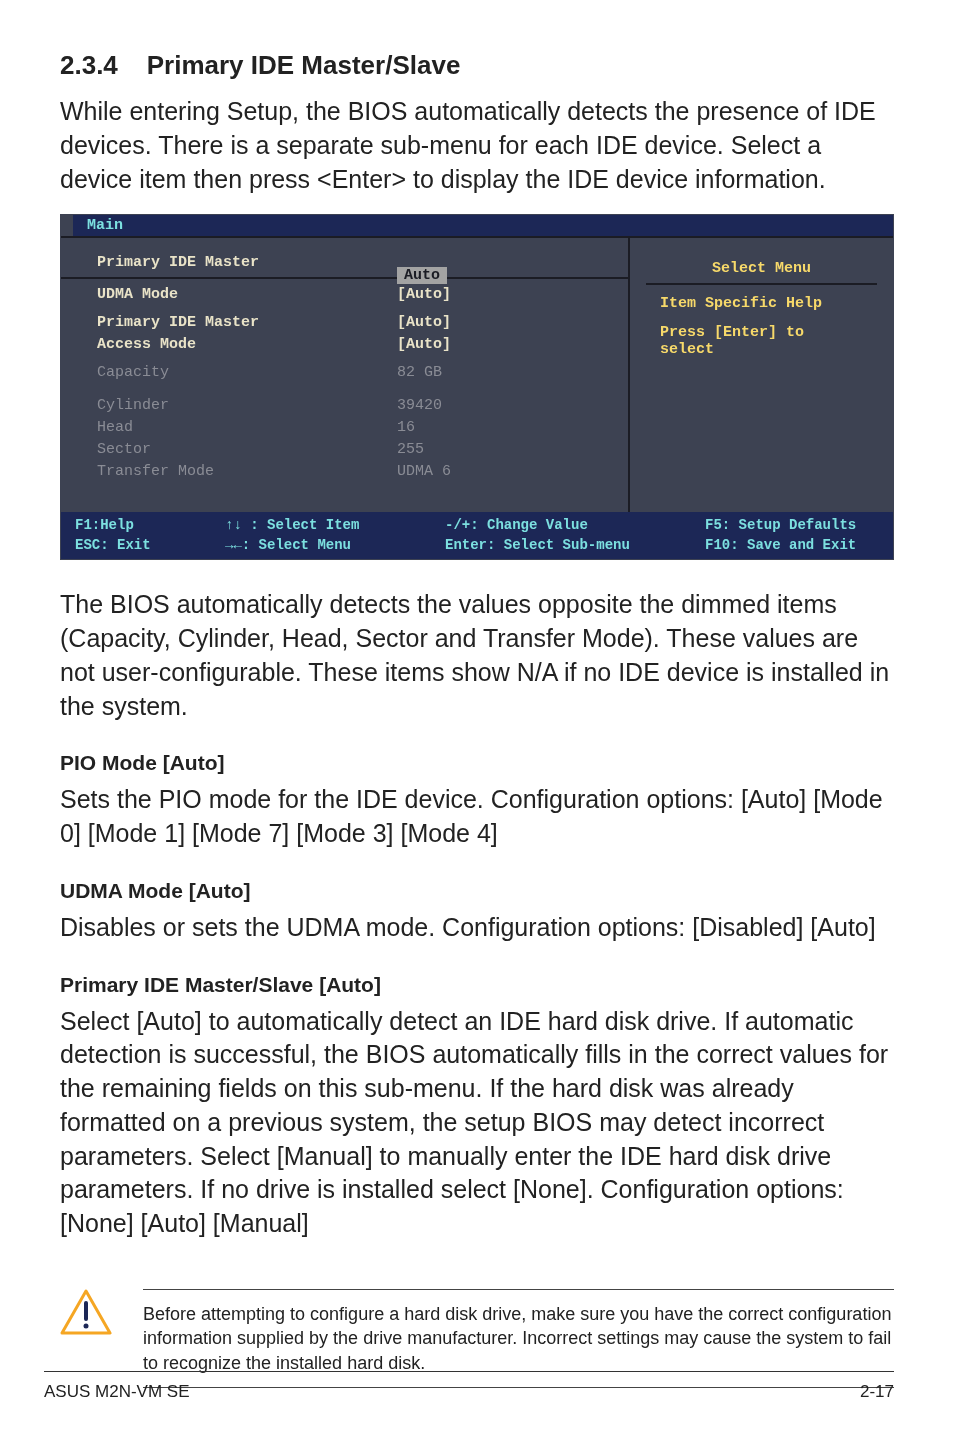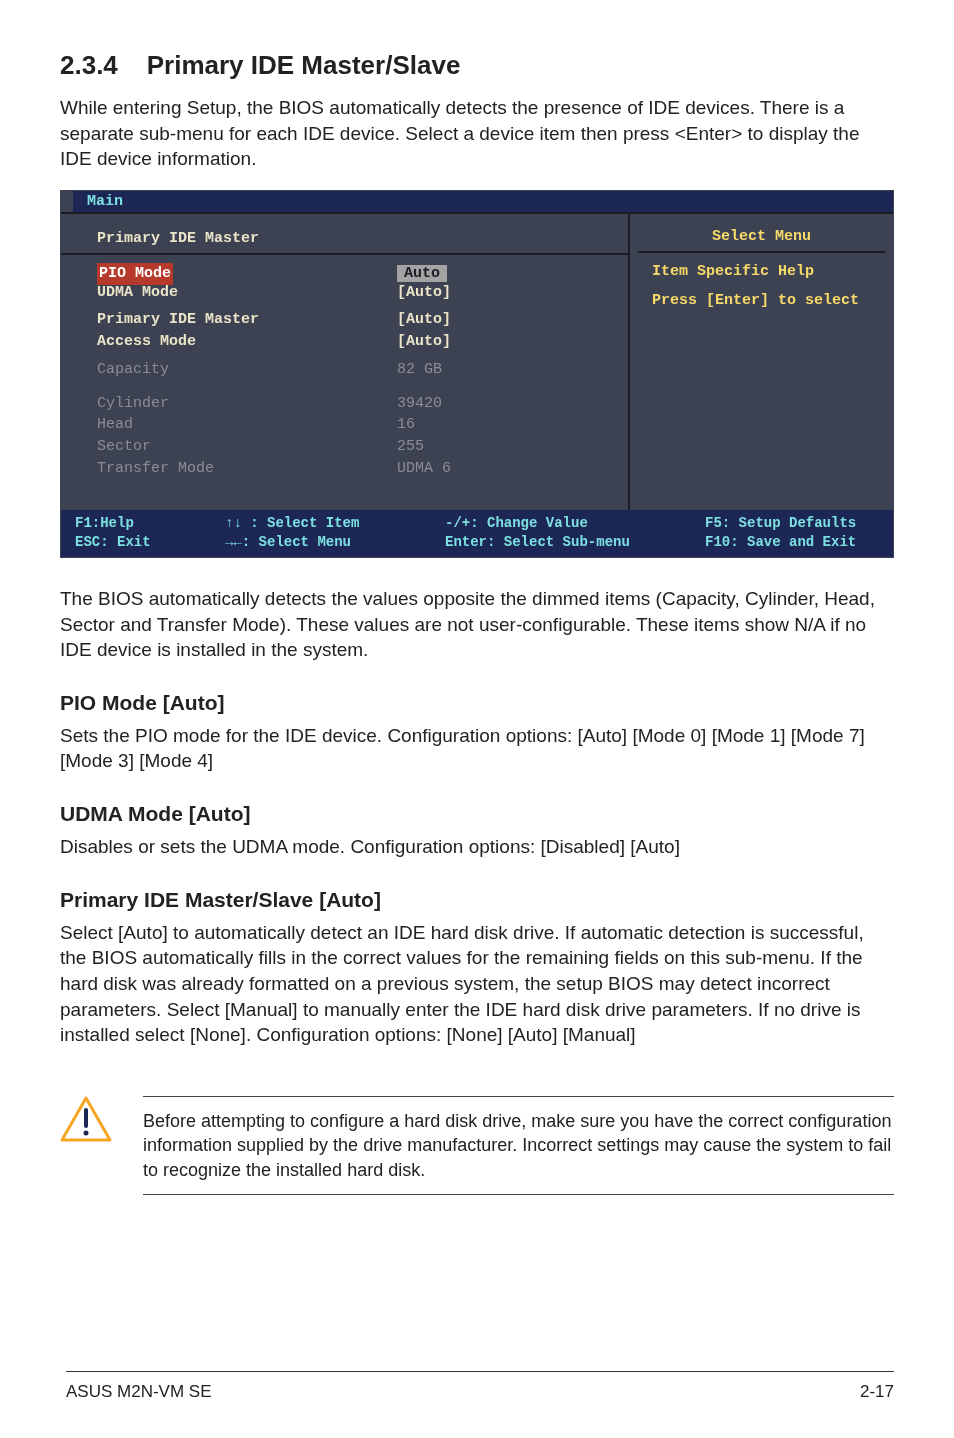--- a/index.html
+++ b/index.html
@@ -11,21 +11,21 @@
       color: #222;
       padding: 50px 60px 30px 60px;
       position: relative;
     }
     h2.section-title {
       font-size: 26px;
       font-weight: bold;
       margin-bottom: 14px;
     }
     p.body-text {
-      font-size: 19px;
+      font-size: 25px;
       line-height: 1.35;
       margin-bottom: 18px;
     }
     h3.sub-heading {
       font-size: 21px;
       font-weight: bold;
       margin-top: 28px;
       margin-bottom: 8px;
     }
     
@@ -65,21 +65,21 @@
     .bios-content {
       display: flex;
     }
     .bios-left {
       flex: 1;
       padding: 10px 0 30px 0;
     }
     .bios-right {
       width: 265px;
       border-left: 2px solid #1b1c24;
-      padding: 8px;
+      padding: 16px;
     }
     .bios-left-header, .bios-right-header {
       padding: 6px 14px;
       border-bottom: 2px solid #1b1c24;
       font-weight: bold;
     }
     .bios-left-header { color: #e9e3c8; }
     .bios-right-header { color: #f7d96a; text-align: center; }
     .bios-left-body { padding: 8px 18px 0 36px; }
     .bios-right-body { padding: 10px 14px; color: #f7d96a; font-weight: bold; }
@@ -126,21 +126,21 @@
       padding: 12px 0;
     }
     .note-text-wrap p {
       font-size: 18px;
       line-height: 1.35;
     }
     
     .page-footer {
       position: absolute;
       bottom: 36px;
-      left: 66px;
+      left: 44px;
       right: 60px;
       border-top: 1px solid #333;
       padding-top: 10px;
       display: flex;
       justify-content: space-between;
       font-size: 17px;
     }
   </style>
 </head>
 <body>
@@ -153,24 +153,20 @@
 
 <div class="bios-box">
   <div class="bios-tab-row">
     <div class="bios-tab">Main</div>
     <div class="bios-tabfill"></div>
   </div>
   <div class="bios-content">
     <div class="bios-left">
       <div class="bios-left-header" style="padding-left:36px;">Primary IDE Master</div>
       <div class="bios-left-body">
-        <div class="bios-row bios-hl-row bold">
-          <span class="label">PIO Mode</span>
-          <span style="width:300px; display:inline-block;"></span>
-        </div>
         <div style="position:relative; top:-20px; left:300px;">
           <span class="val" style="background:#a3a3a3;color:#1b1c24;padding:0 7px;font-weight:bold;">Auto</span>
         </div>
         <div class="bios-row bold" style="margin-top:-20px;">
           <span class="label">UDMA Mode</span>
           <span>[Auto]</span>
         </div>
         <div style="height:6px;"></div>
         <div class="bios-row bold">
           <span class="label">Primary IDE Master</span>

